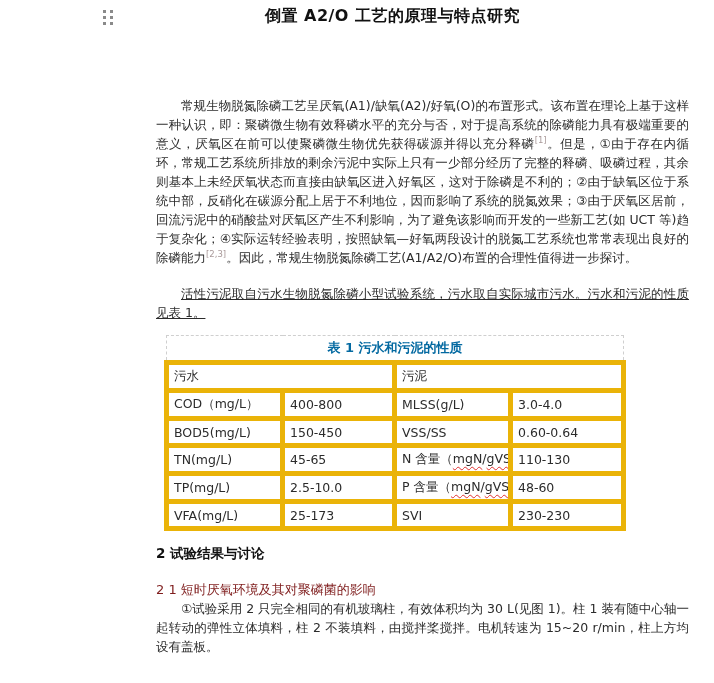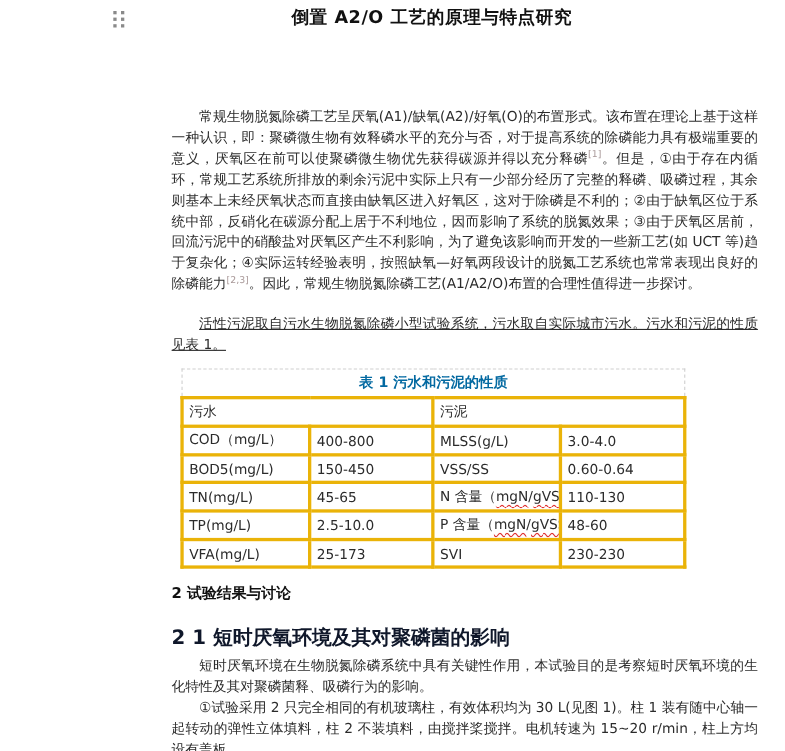--- a/index.html
+++ b/index.html
@@ -45,33 +45,33 @@
     font-size:8.5px;color:#a89898;line-height:0;
     text-indent:0;
   }
   h2.sec{
     margin:22px 0 0 0;
     font-size:13.5px;font-weight:bold;color:#111;
   }
   h2.sec2{margin-top:14px;}
   h3.subsec{
     margin:18px 0 0 0;
-    font-size:18px;font-weight:bold;color:#0f172a;
+    font-size:13px;font-weight:normal;color:#7f1d1d;
   }
   p.after-h{margin-top:17px;text-decoration:underline;}
   p.after-sub{margin-top:4px;}
   table.props{
     border-collapse:collapse;
     margin:13px 0 0 8px;
     width:457px;
     table-layout:fixed;
     font-size:12.5px;color:#2b2b2b;
   }
   table.props td{
-    border:3px solid #eab308;
+    border:5px solid #eab308;
     padding:3px 5px;
     height:16px;
     overflow:hidden;white-space:nowrap;
   }
   table.props tr.title-row td{
     border:1px dashed #cfcfcf;
     border-bottom:1px solid #b0b0b0;
     text-align:center;
     font-weight:bold;
     font-size:13px;color:#0369a1;
@@ -144,18 +144,17 @@
           <td>SVI</td>
           <td>230-230</td>
         </tr>
       </tbody>
     </table>
 
     <h2 class="sec sec2">2 试验结果与讨论</h2>
 
     <h3 class="subsec">2 1 短时厌氧环境及其对聚磷菌的影响</h3>
 
-    <p class="body after-sub">短时厌氧环境在生物脱氮除磷系统中具有关键性作用，本试验目的是考察短时厌氧环境的生化特性及其对聚磷菌释、吸磷行为的影响。</p>
 
     <p class="body">①试验采用 2 只完全相同的有机玻璃柱，有效体积均为 30 L(见图 1)。柱 1 装有随中心轴一起转动的弹性立体填料，柱 2 不装填料，由搅拌桨搅拌。电机转速为 15~20 r/min，柱上方均设有盖板。</p>
 
   </div>
 </div>
 
 </body></html>

